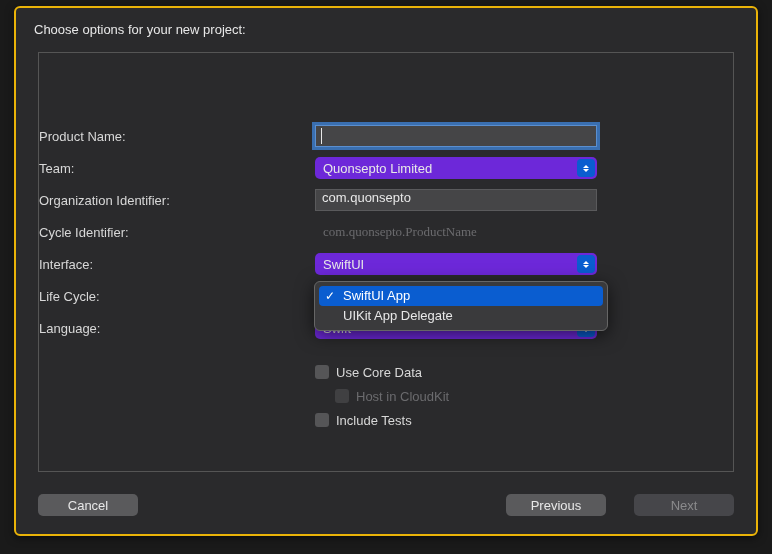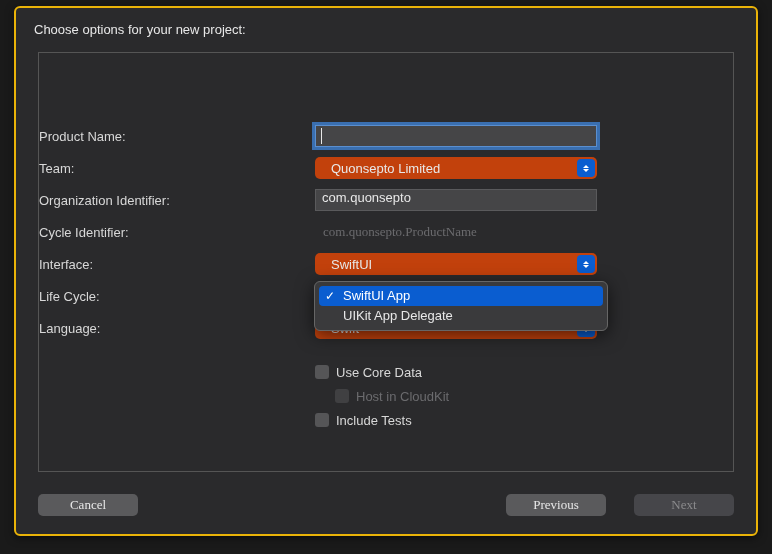--- a/index.html
+++ b/index.html
@@ -69,26 +69,26 @@
       font-size: 13px;
       outline: none;
     }
     .text-input.focused {
       box-shadow: 0 0 0 3px #3a6fb0;
       border: 1px solid #5a8fd0;
     }
     .popup-button {
       width: 100%;
       height: 22px;
-      background: #c2410c;
+      background: #6d28d9;
       border-radius: 5px;
       display: flex;
       align-items: center;
       justify-content: space-between;
-      padding-left: 16px;
+      padding-left: 8px;
       cursor: default;
       color: #e8e8e8;
       position: relative;
     }
     .popup-button .popup-arrow {
       width: 18px;
       height: 18px;
       background: #0a5dd0;
       border-radius: 4px;
       margin-right: 2px;
@@ -196,21 +196,20 @@
       min-width: 100px;
       background: #5a5a5c;
       border-radius: 5px;
       color: #e8e8e8;
       font-size: 13px;
       display: flex;
       align-items: center;
       justify-content: center;
       cursor: default;
       padding: 0 12px;
-      font-family: Liberation Serif, serif;
     }
     .btn.disabled {
       color: #8a8a8c;
       background: #46464a;
     }
     .extra-space { height: 14px; }
   </style>
 </head>
 <body>
 

